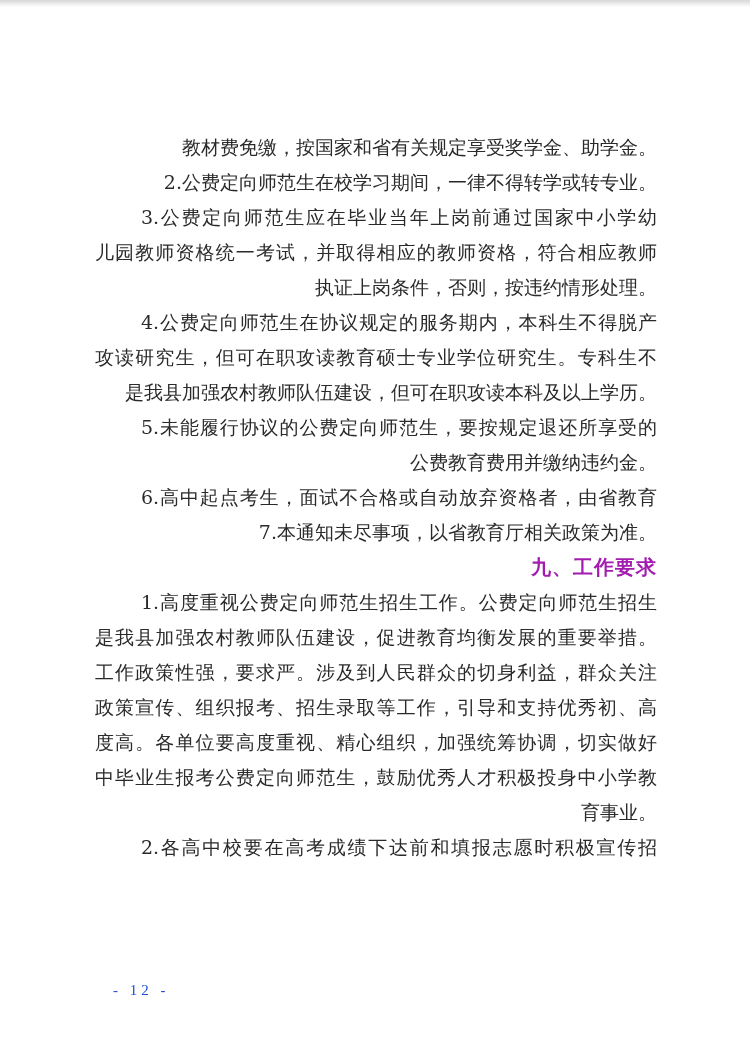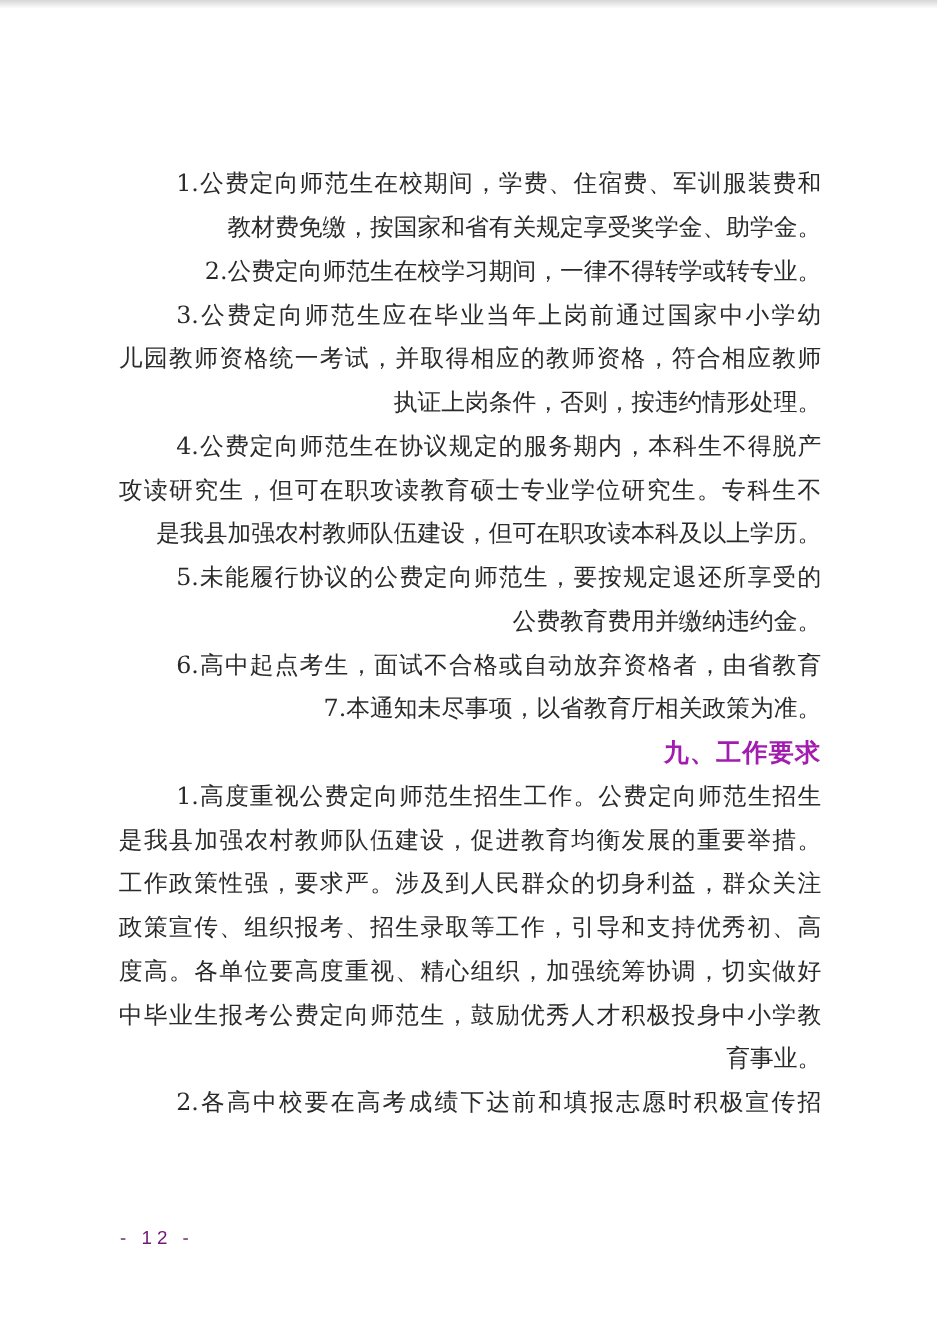--- a/index.html
+++ b/index.html
@@ -44,35 +44,34 @@
   }
   .line.heading {
     font-family: "DejaVu Sans", "Liberation Sans", sans-serif;
     font-weight: bold;
     font-size: 20px;
     color: #a21caf;
     letter-spacing: 1px;
   }
   .page-number {
     position: absolute;
-    left: 96px;
+    left: 113px;
     top: 982px;
-    font-family: Liberation Sans, sans-serif;
+    font-family: Liberation Serif, serif;
     font-size: 15px;
-    color: #701a75;
+    color: #1d4ed8;
     letter-spacing: 4px;
   }
 </style>
 </head>
 <body>
 
 <div class="page">
   <div class="scan-edge"></div>
   <div class="text-block" id="text-block">
-      <div class="line indent justify">1.公费定向师范生在校期间，学费、住宿费、军训服装费和</div>
       <div class="line">教材费免缴，按国家和省有关规定享受奖学金、助学金。</div>
       <div class="line indent">2.公费定向师范生在校学习期间，一律不得转学或转专业。</div>
       <div class="line indent justify">3.公费定向师范生应在毕业当年上岗前通过国家中小学幼</div>
       <div class="line justify">儿园教师资格统一考试，并取得相应的教师资格，符合相应教师</div>
       <div class="line">执证上岗条件，否则，按违约情形处理。</div>
       <div class="line indent justify">4.公费定向师范生在协议规定的服务期内，本科生不得脱产</div>
       <div class="line justify">攻读研究生，但可在职攻读教育硕士专业学位研究生。专科生不</div>
       <div class="line">是我县加强农村教师队伍建设，但可在职攻读本科及以上学历。</div>
       <div class="line indent justify">5.未能履行协议的公费定向师范生，要按规定退还所享受的</div>
       <div class="line">公费教育费用并缴纳违约金。</div>

